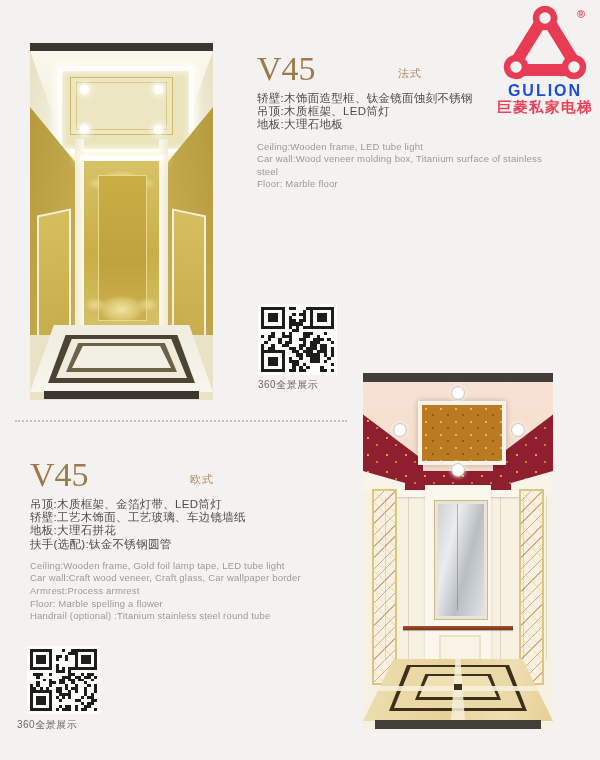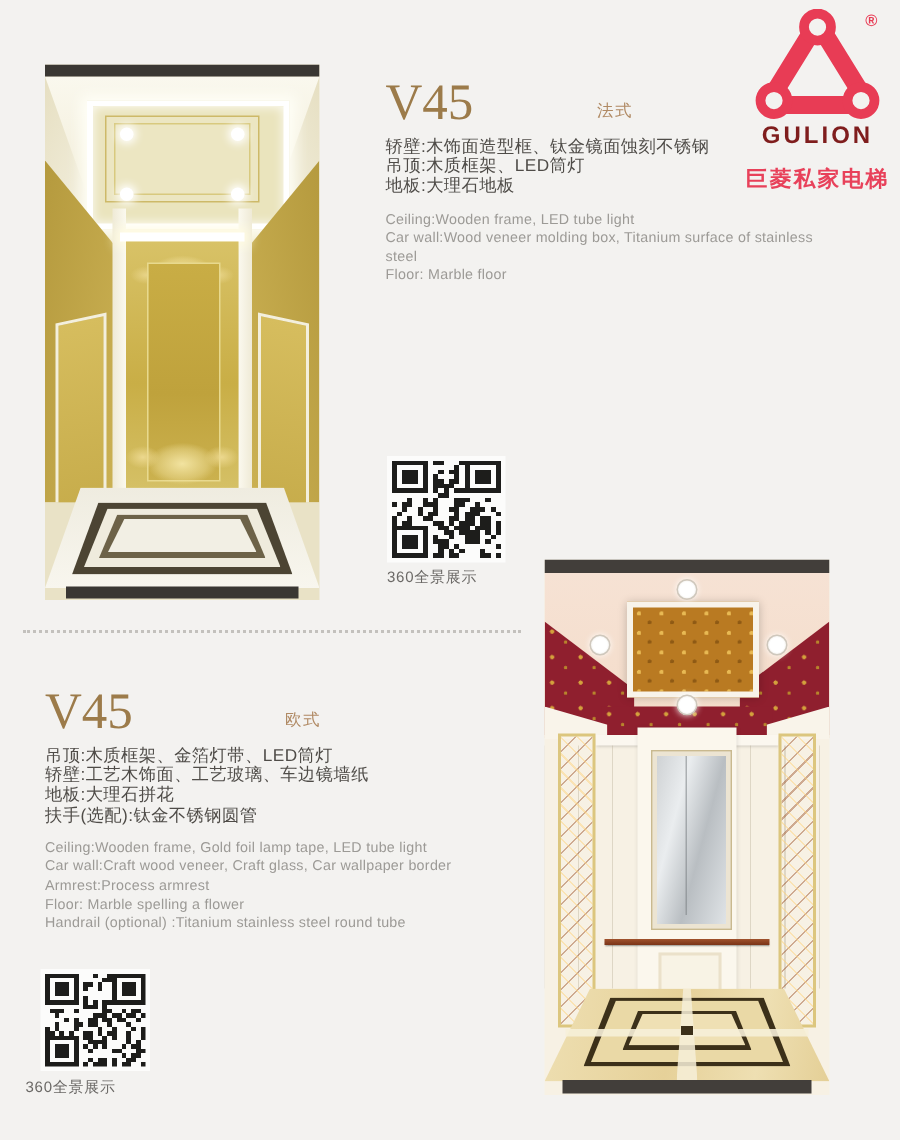--- a/index.html
+++ b/index.html
@@ -12,22 +12,22 @@
     width:600px;height:760px;
     background:#f3f2f0;
     overflow:hidden;
     margin:0 auto;
   }
 
   
   .brand{position:absolute;left:494px;top:2px;width:102px;text-align:center;}
   .brand .tri-wrap{position:relative;width:84px;height:76px;margin:4px auto 0;}
   .brand .reg{position:absolute;right:2px;top:2px;font-size:11px;color:#e83c55;font-weight:bold;}
-  .brand .wordmark{font-size:16px;font-weight:bold;letter-spacing:2px;color:#7f1d1d;line-height:17px;}
-  .brand .cn-name{font-size:14.5px;font-weight:bold;letter-spacing:1.5px;color:#e8415a;line-height:17px;margin-top:13px;font-family:Liberation Sans, sans-serif;}
+  .brand .wordmark{font-size:16px;font-weight:bold;letter-spacing:2px;color:#1d4ed8;line-height:17px;}
+  .brand .cn-name{font-size:14.5px;font-weight:bold;letter-spacing:1.5px;color:#e8415a;line-height:17px;margin-top:0;font-family:Liberation Sans, sans-serif;}
 
   
   .model-title{
     font-family:"Liberation Serif", serif;
     font-size:34px;color:#9c7b4a;line-height:34px;
   }
   .style-tag{position:absolute;font-size:11px;color:#b08a64;letter-spacing:1px;}
   .spec-cn{font-size:11.5px;color:#4f4c48;line-height:13.2px;letter-spacing:.3px;}
   .spec-en{font-size:9.5px;color:#9c9a96;line-height:12.6px;letter-spacing:.2px;}
   .info{position:absolute;}

